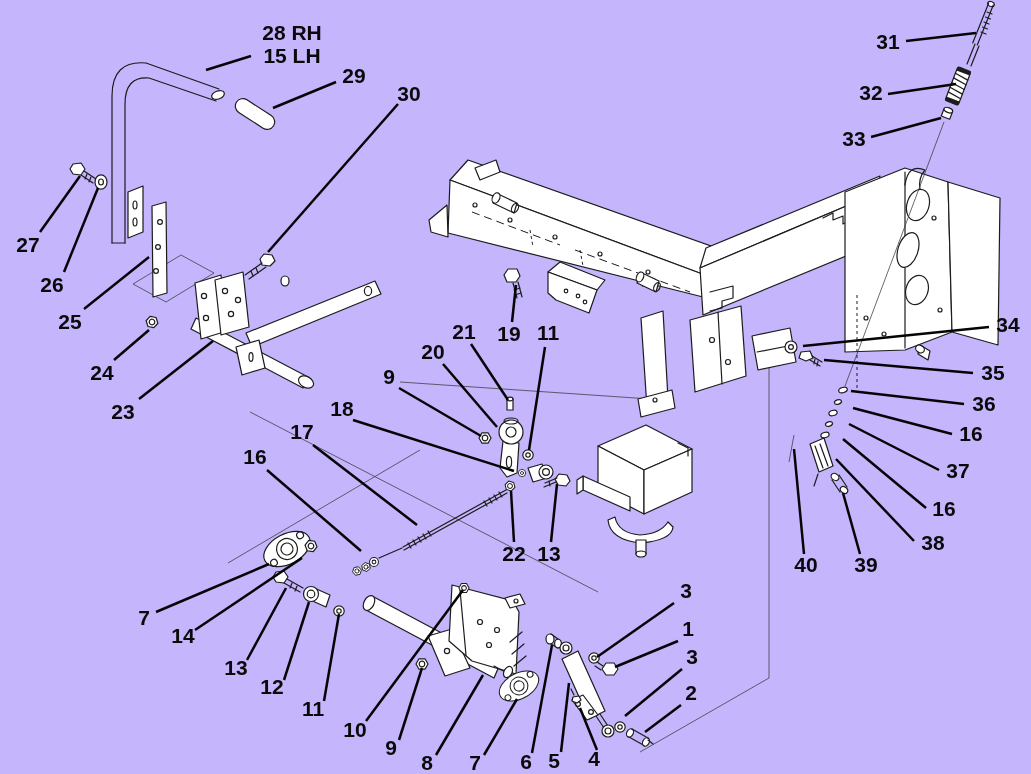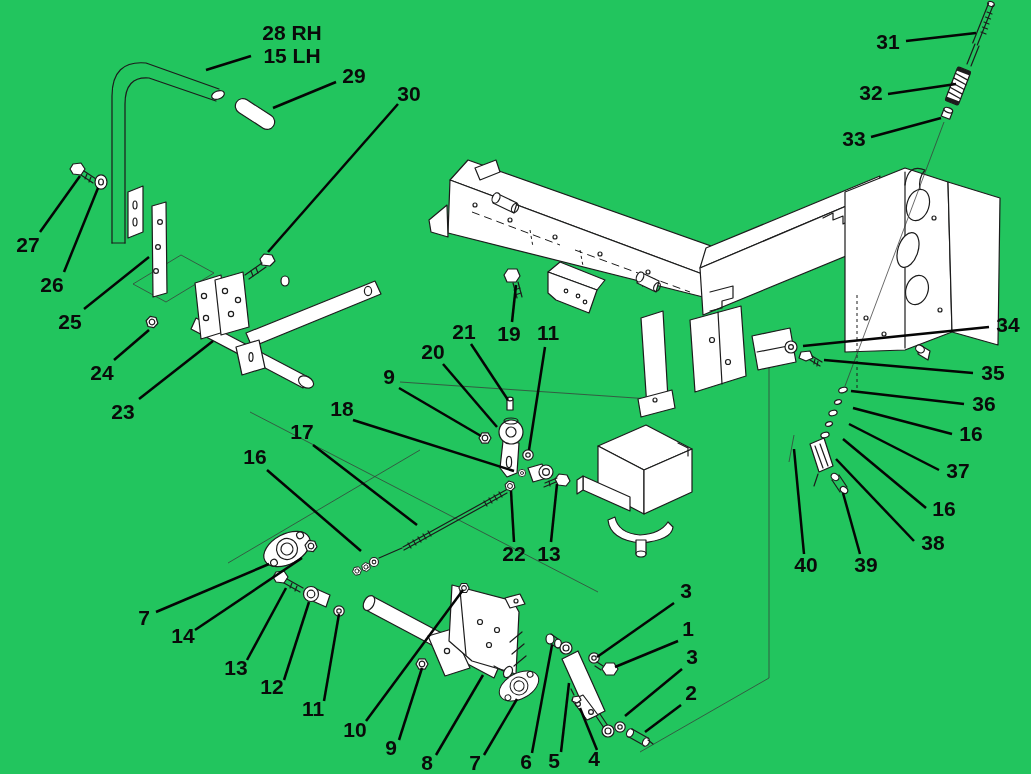--- a/index.html
+++ b/index.html
@@ -1,16 +1,16 @@
 <!DOCTYPE html>
 <html><head>
 <meta charset="utf-8">
 <style>
   html,body{margin:0;padding:0;background:#fff;}
-  .canvas{position:relative;width:1031px;height:774px;background:#22c55e;overflow:hidden;
+  .canvas{position:relative;width:1031px;height:774px;background:#c4b5fd;overflow:hidden;
           font-family:"Liberation Sans",sans-serif;}
   svg{position:absolute;inset:0;}
   .art{stroke:#1c1c1c;fill:none;stroke-width:1.2;stroke-linejoin:round;stroke-linecap:round;}
   .fw{stroke:#1c1c1c;fill:#ffffff;stroke-width:1.2;stroke-linejoin:round;}
   .dk{fill:#1c1c1c;stroke:none;}
   .thin{stroke:#3a3a3a;stroke-width:0.75;fill:none;}
   .dash{stroke:#1c1c1c;stroke-width:1;fill:none;stroke-dasharray:8 5;}
   .dash2{stroke:#1c1c1c;stroke-width:1;fill:none;stroke-dasharray:3 3;}
   .leader{stroke:#050505;stroke-width:2.5;fill:none;}
   .callout-text{font:600 21px "Liberation Sans",sans-serif;fill:#0a0a0a;}

